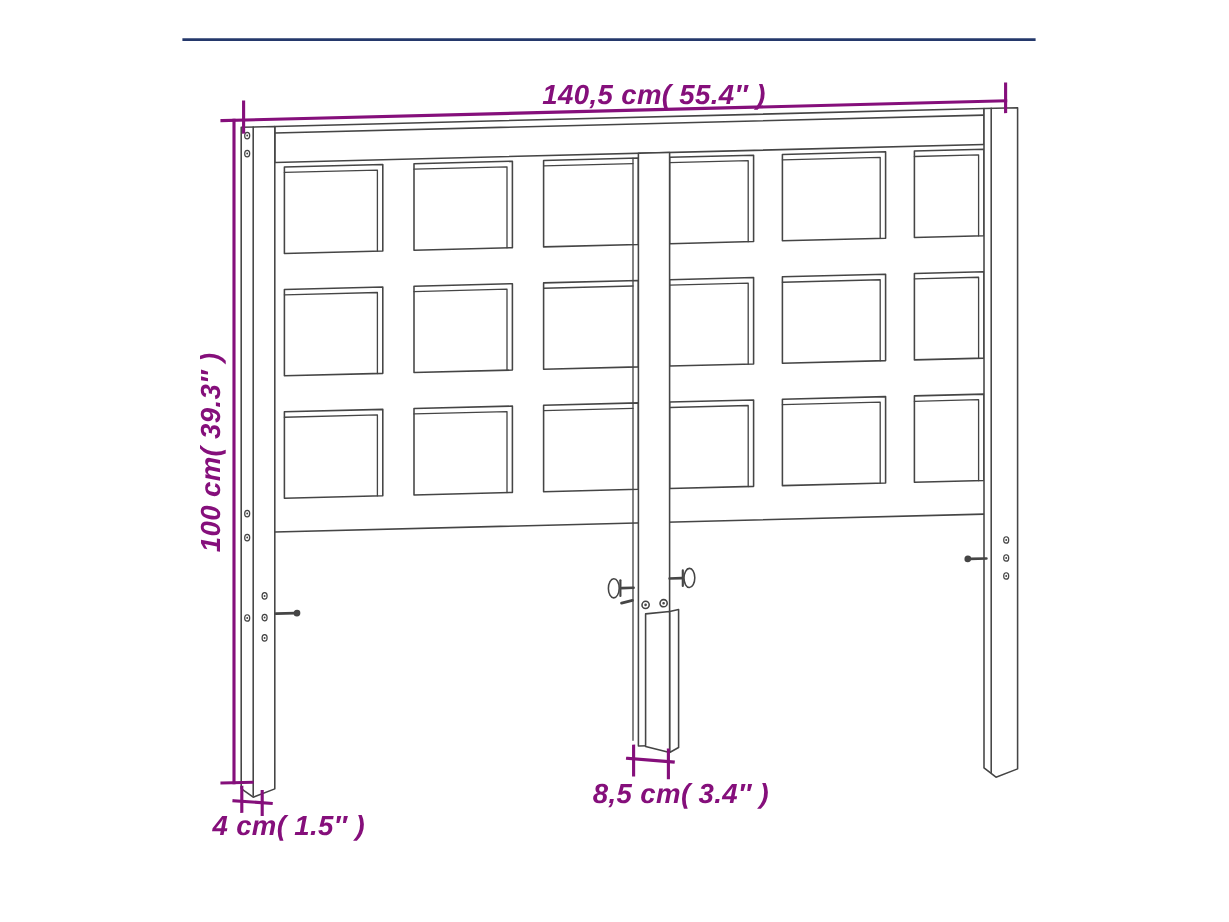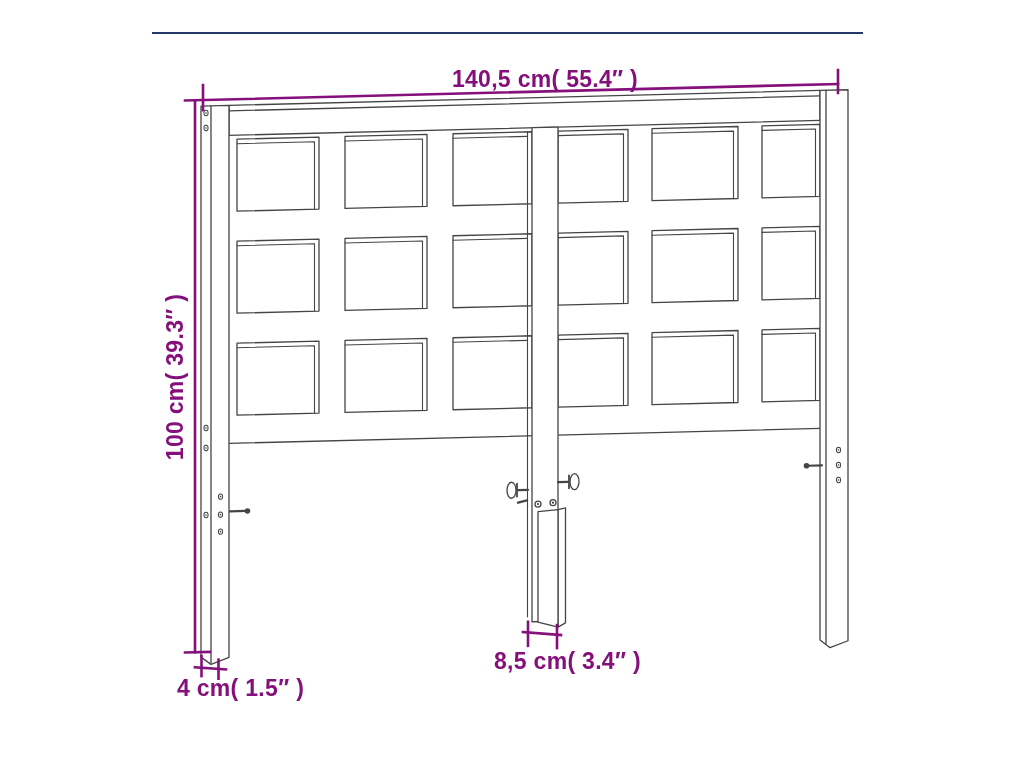--- a/index.html
+++ b/index.html
@@ -1,16 +1,16 @@
 <!DOCTYPE html>
 <html><head>
 <meta charset="utf-8">
 <style>
   html,body{margin:0;padding:0;background:#ffffff;}
-  .canvas{position:relative;width:1024px;height:768px;background:#ffffff;overflow:hidden;}
+  .canvas{position:relative;width:1024px;height:768px;background:#ffffff;overflow:hidden;font-style:italic;}
   svg{position:absolute;left:0;top:0;}
   .dim-label{
     font-family:"Liberation Sans", sans-serif;
     font-weight:700;
     font-size:23px;
     letter-spacing:0.3px;
   }
 </style>
 </head>
 <body>

